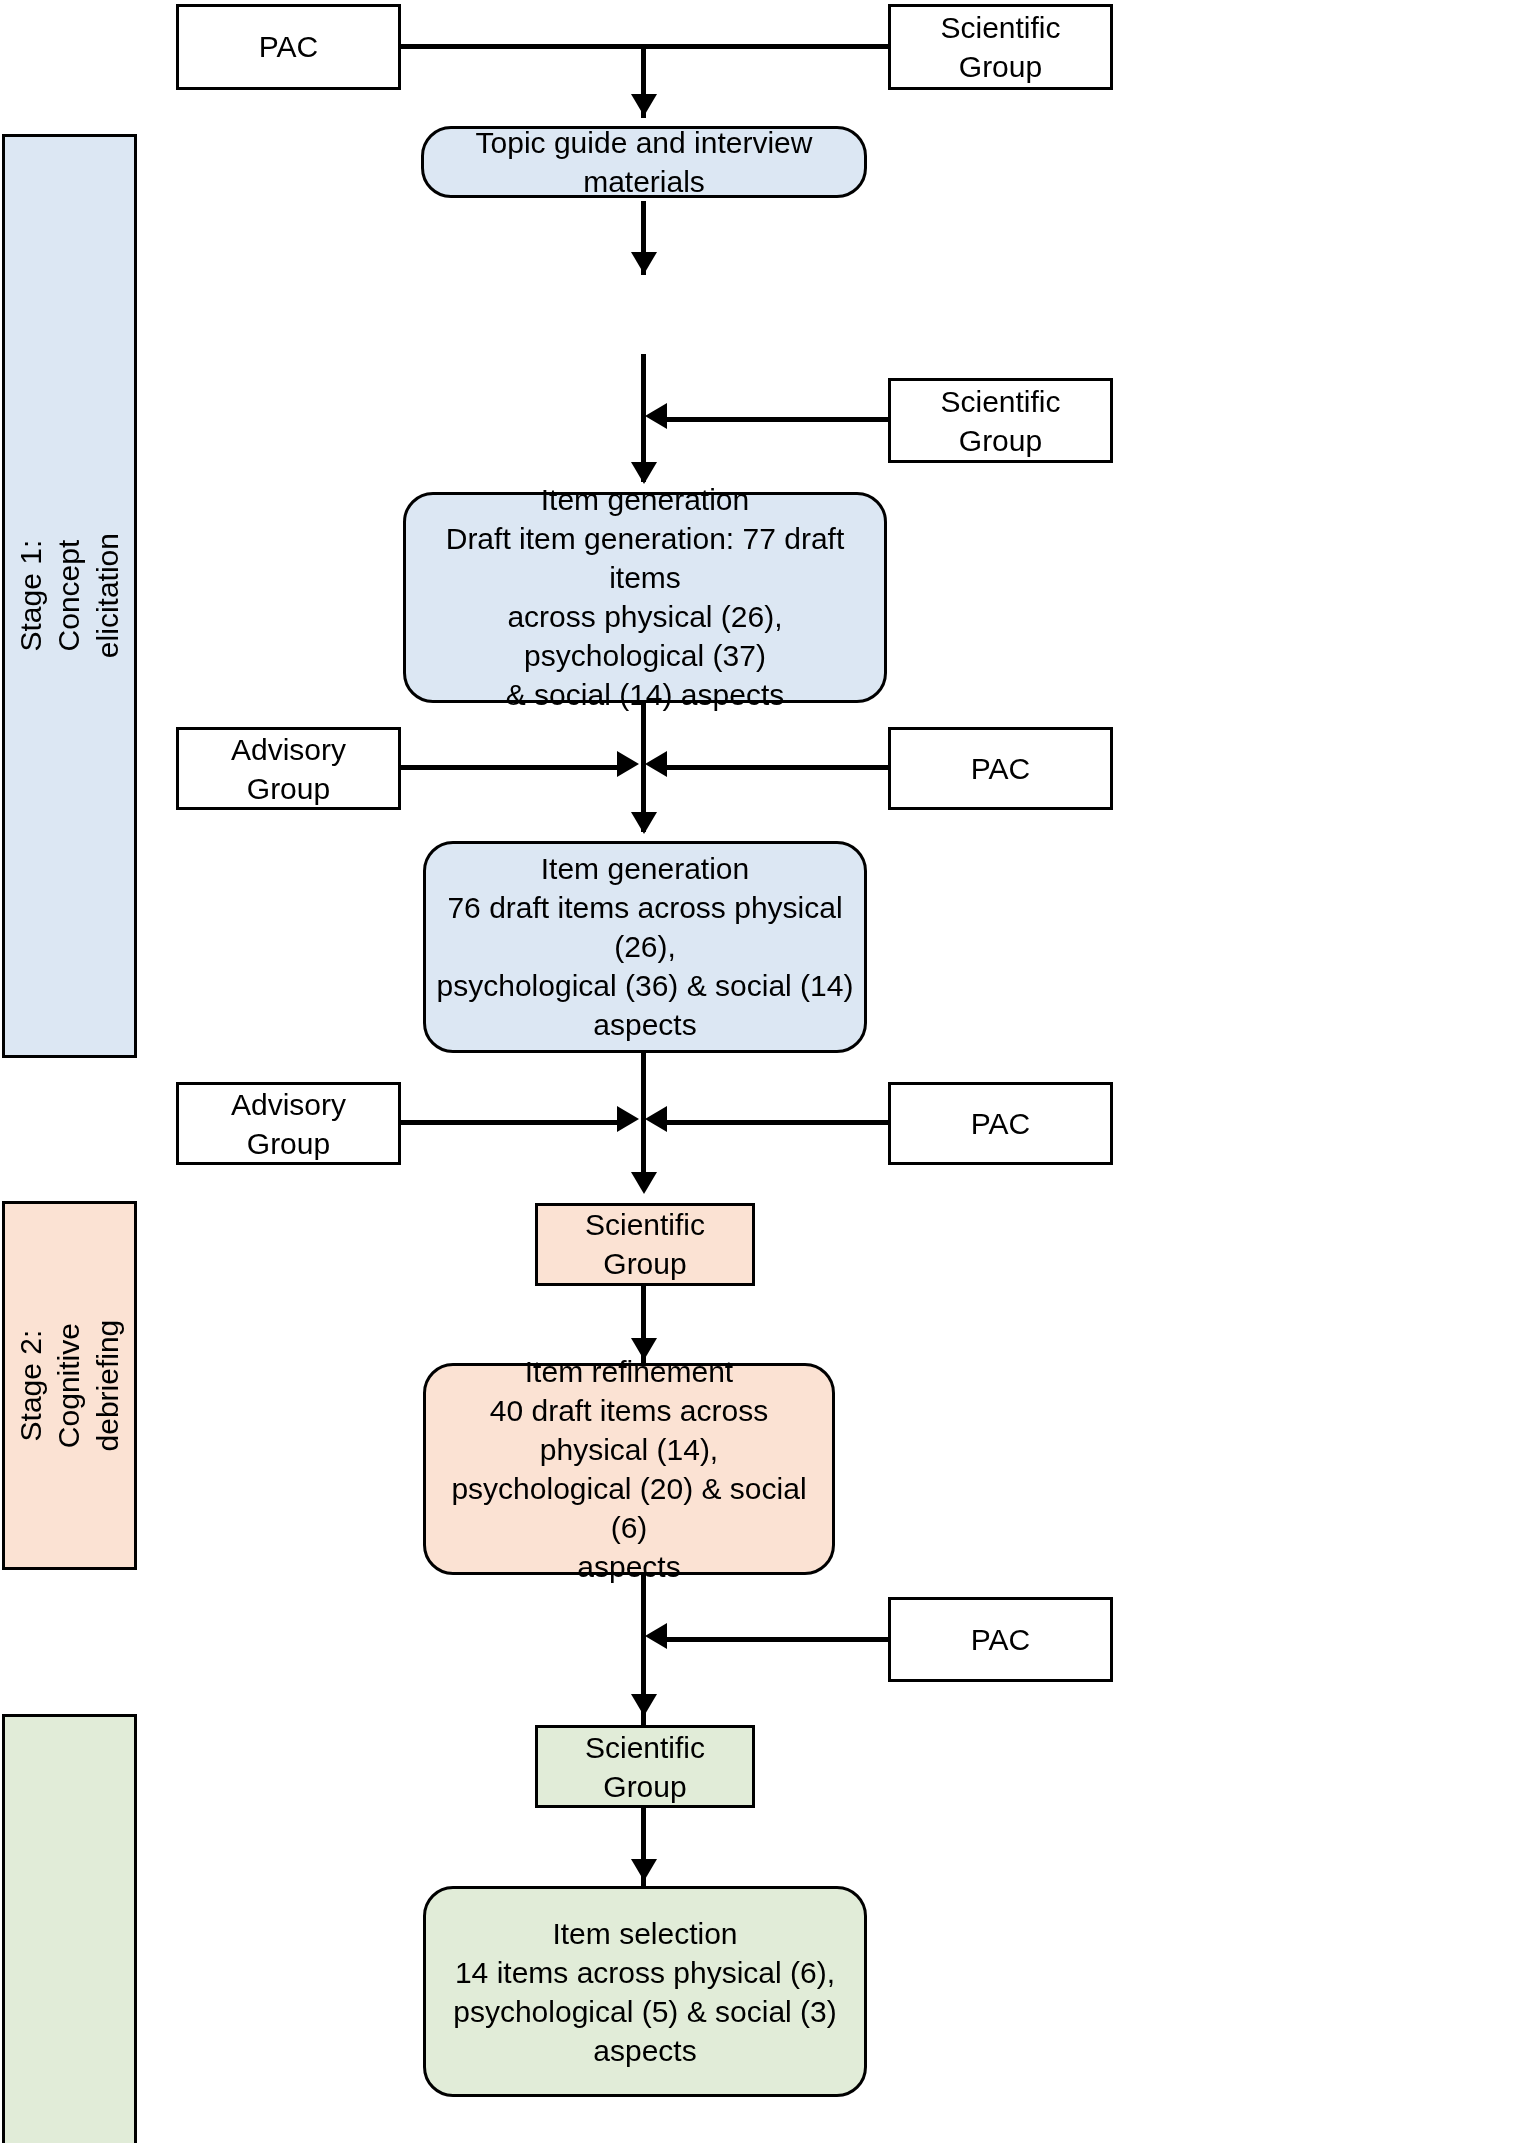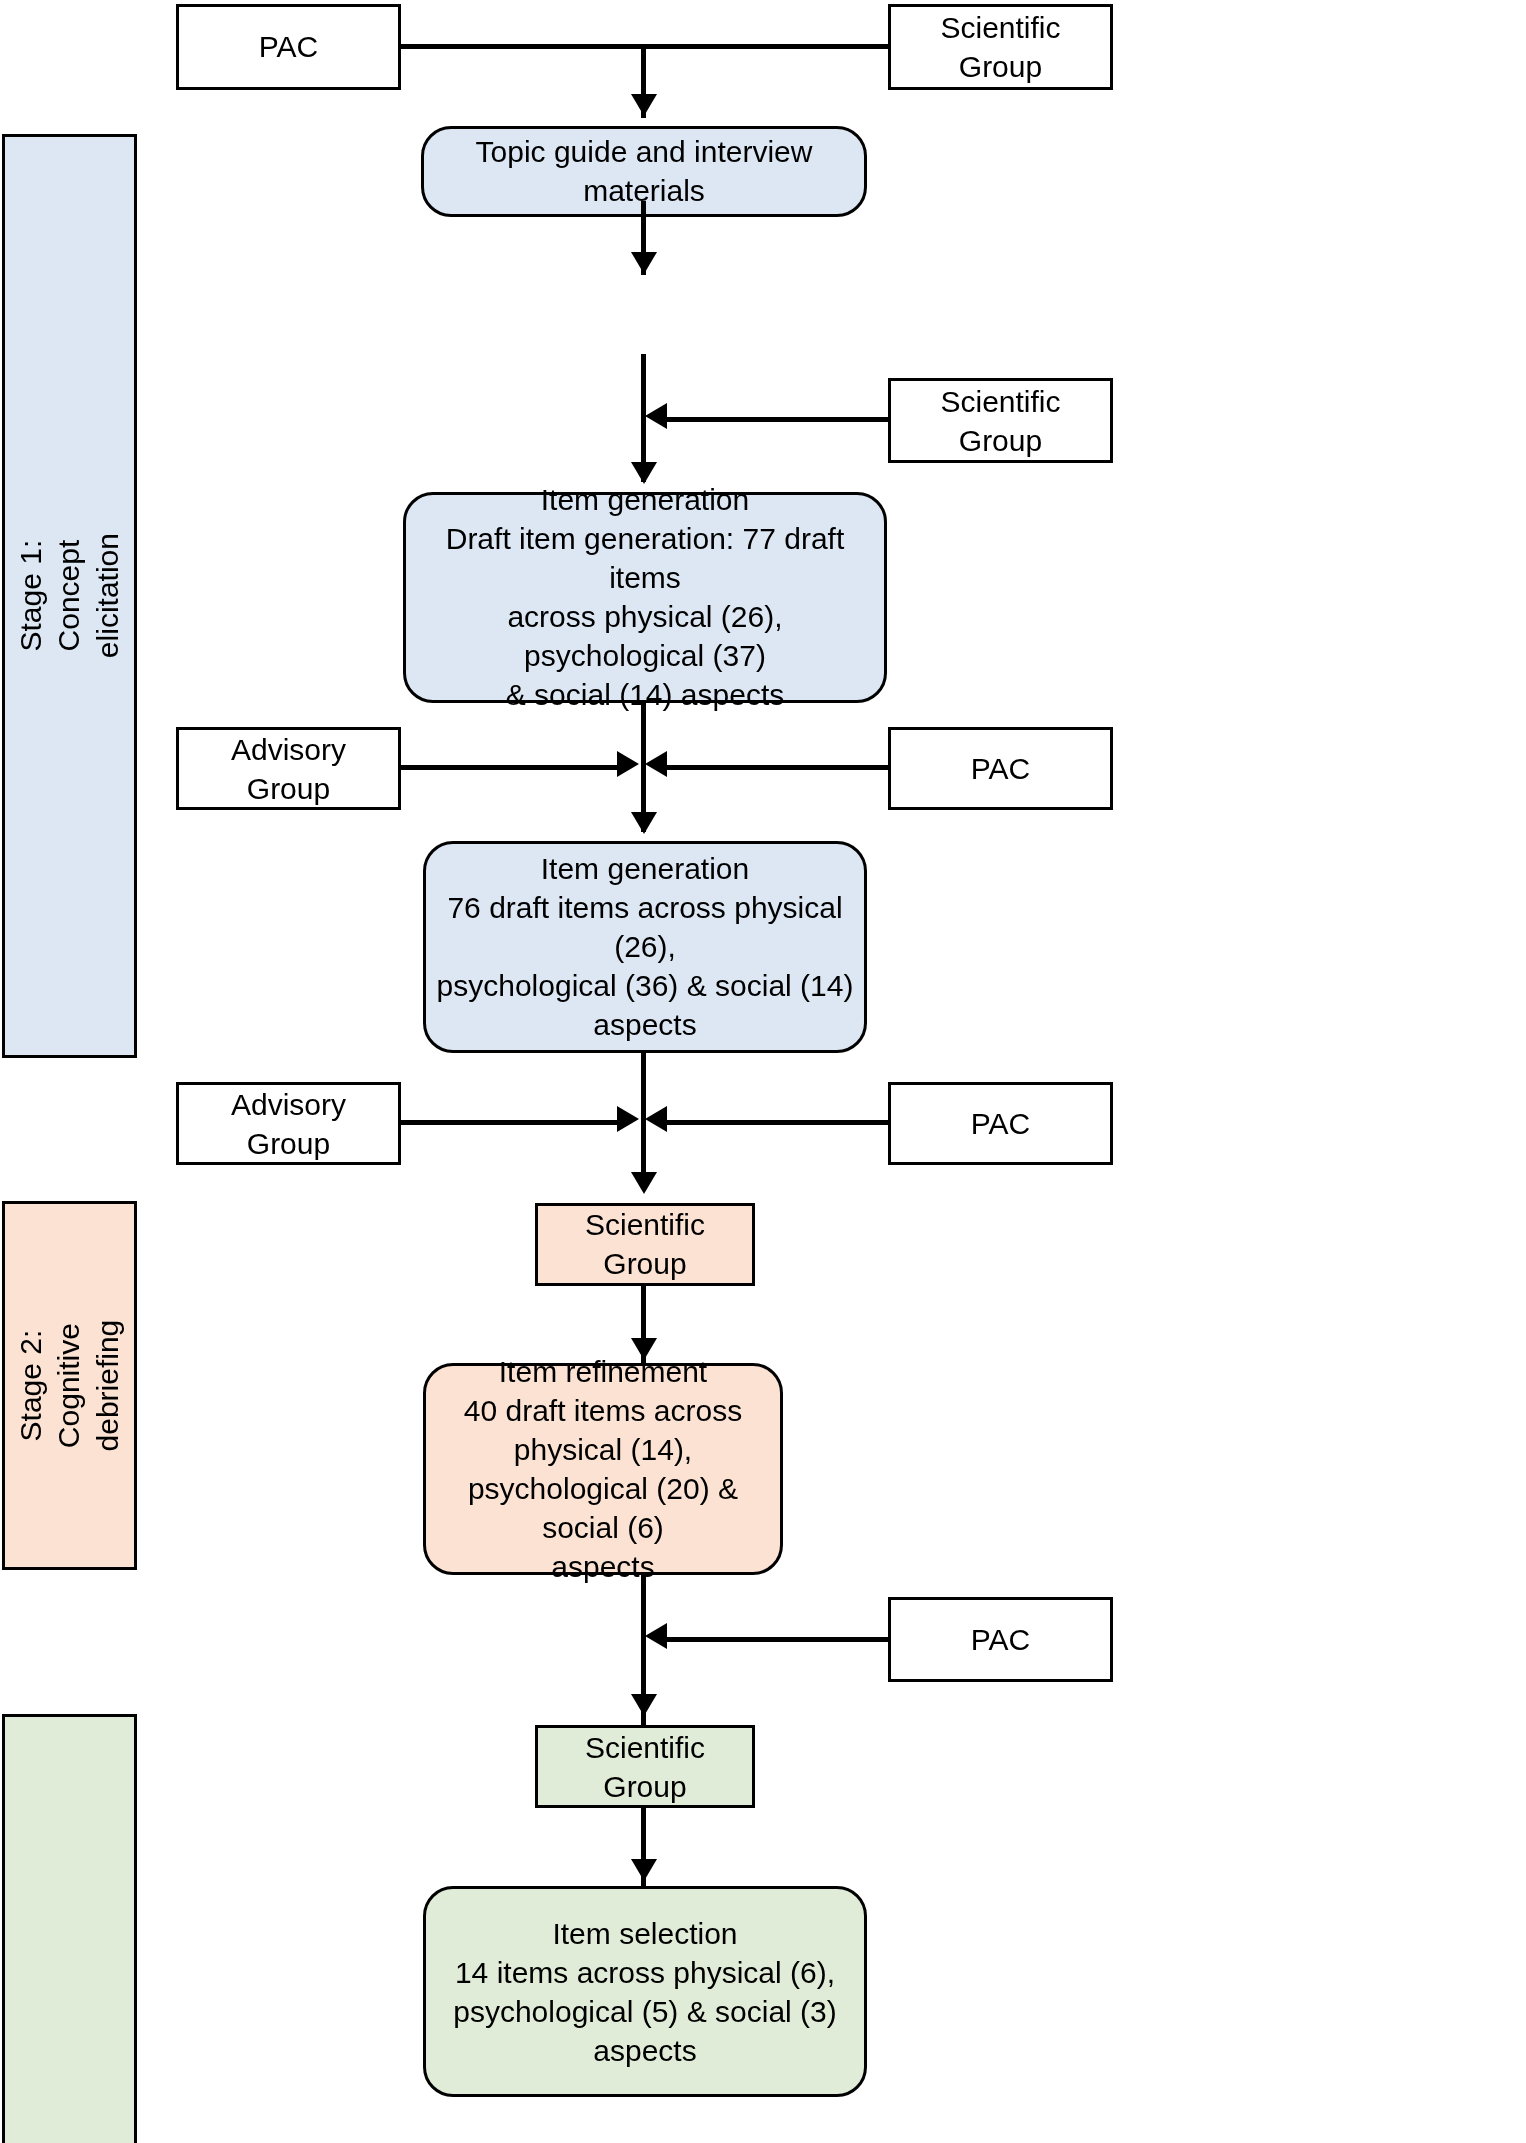--- a/index.html
+++ b/index.html
@@ -116,21 +116,21 @@
 
   <div class="node plain" style="left: 888px; top: 4.01812px; width: 225px; height: 85.72px;">
     <span class="txt">Scientific Group</span>
   </div>
 
   <div class="hline" style="left: 398px; top: 44.1994px; width: 492px;"></div>
 
   <div class="vline" style="left: 641px; top: 44.1994px; height: 73.6656px;"></div>
   <div class="arrow-down" style="left: 631px; top: 93.7562px;"></div>
 
-  <div class="node blue rounded" style="left: 421px; top: 125.901px; width: 446px; height: 91px;">
+  <div class="node blue rounded" style="left: 421px; top: 125.901px; width: 446px; height: 72px;">
     <span class="txt">Topic guide and interview materials</span>
   </div>
 
   <div class="vline" style="left: 641px; top: 200.906px; height: 73.6656px;"></div>
   <div class="arrow-down" style="left: 631px; top: 251.803px;"></div>
 
 
   <div class="node plain" style="left: 888px; top: 377.704px; width: 225px; height: 85.72px;">
     <span class="txt">Scientific Group</span>
   </div>
@@ -182,21 +182,21 @@
   <div class="vline" style="left: 641px; top: 1052.75px; height: 128.58px;"></div>
   <div class="arrow-down" style="left: 631px; top: 1171.95px;"></div>
 
   <div class="node peach" style="left: 535px; top: 1202.76px; width: 220px; height: 83.0413px;">
     <span class="txt">Scientific Group</span>
   </div>
 
   <div class="vline" style="left: 641px; top: 1285.8px; height: 77.6838px;"></div>
   <div class="arrow-down" style="left: 631px; top: 1338.04px;"></div>
 
-  <div class="node peach rounded" style="left: 423px; top: 1363.48px; width: 360px; height: 211.621px;">
+  <div class="node peach rounded" style="left: 423px; top: 1363.48px; width: 412px; height: 211.621px;">
     <span class="txt">Item refinement
 40 draft items across physical (14),
 psychological (20) &amp; social (6)
 aspects</span>
   </div>
 
   <div class="node plain" style="left: 888px; top: 1596.54px; width: 225px; height: 85.72px;">
     <span class="txt">PAC</span>
   </div>
   <div class="hline" style="left: 663px; top: 1636.72px; width: 227px;"></div>

